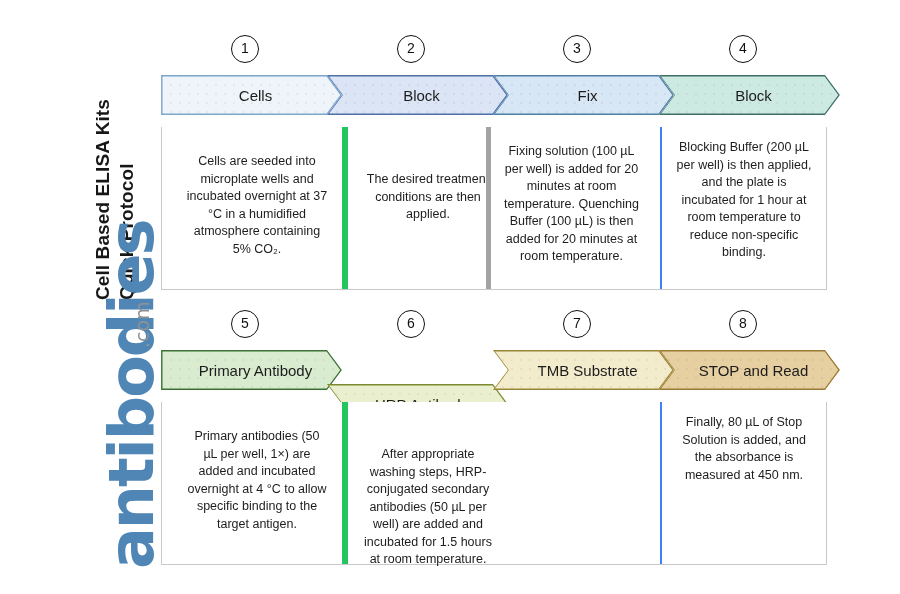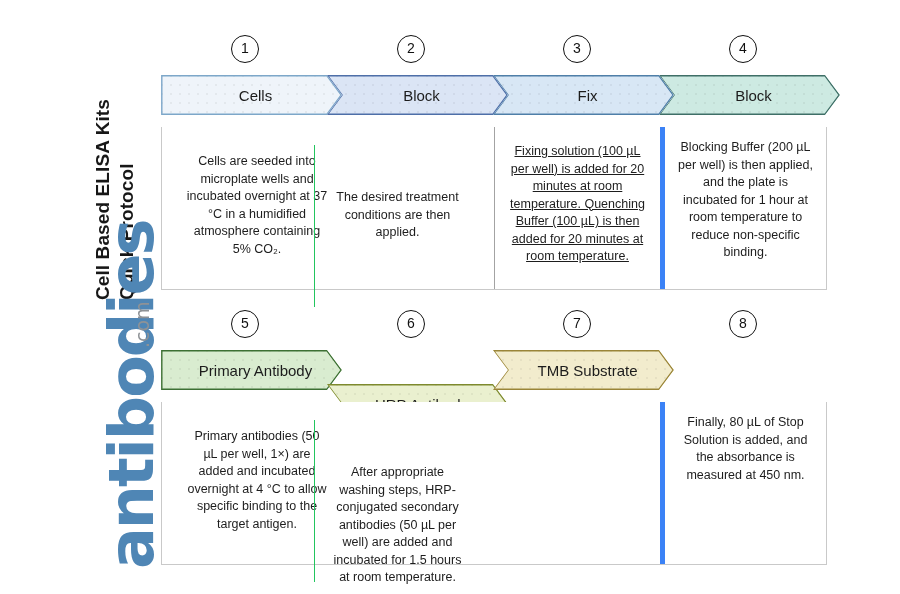--- a/index.html
+++ b/index.html
@@ -160,23 +160,23 @@
     padding: 12px 12px 0 12px;
     text-align: center;
     font-size: 12.5px;
     line-height: 17.5px;
     color: #1d1d1d;
     display: flex;
     justify-content: center;
   }
   .bodycell .txt { width: 100%; }
   .bodycell.b0 { left: 12px; }
-  .bodycell.b1 { left: 152px; border-left: 1px solid #22c55e; margin-top: 18px; }
-  .bodycell.b2 { left: 332px; border-left: 1px solid #a3a3a3; text-decoration: underline; }
-  .bodycell.b3 { left: 498px; border-left: 5px solid #3b82f6; }
+  .bodycell.b1 { left: 180px; border-left: 6px solid #22c55e; }
+  .bodycell.b2 { left: 324px; border-left: 5px solid #a3a3a3; }
+  .bodycell.b3 { left: 498px; border-left: 2px solid #3b82f6; }
   .bodycell.b0 .txt { padding-top: 14px; }
   .bodycell.b1 .txt { padding-top: 32px; }
   .bodycell.b2 .txt { padding-top: 4px; }
   .bodycell.b3 .txt { padding-top: 0px; }
 </style>
 </head>
 <body>
 
 <div id="left-rail">
   <div id="vtitle-line1" class="vtitle">Cell Based ELISA Kits</div>
@@ -256,20 +256,26 @@
         <svg width="181" height="40" style="position: absolute; left: 0px; top: 0px; z-index: 1; pointer-events: none;">
           <polygon points="0.8,0.8 166,0.8 180.2,20 166,39.2 0.8,39.2 15,20" fill="none" stroke="#7e8a2e" stroke-width="1.4"></polygon>
         </svg>
       </div>
     <div class="chev s2" style="background-color: rgb(242, 236, 205);">
         <span>TMB Substrate</span>
         <svg width="181" height="40" style="position: absolute; left: 0px; top: 0px; z-index: 1; pointer-events: none;">
           <polygon points="0.8,0.8 166,0.8 180.2,20 166,39.2 0.8,39.2 15,20" fill="none" stroke="#9a8538" stroke-width="1.4"></polygon>
         </svg>
       </div>
+    <div class="chev s3" style="background-color: rgb(230, 207, 160);">
+        <span>STOP and Read</span>
+        <svg width="181" height="40" style="position: absolute; left: 0px; top: 0px; z-index: 1; pointer-events: none;">
+          <polygon points="0.8,0.8 166,0.8 180.2,20 166,39.2 0.8,39.2 15,20" fill="none" stroke="#9b7a34" stroke-width="1.4"></polygon>
+        </svg>
+      </div>
   </div>
   <div class="bodies">
     <div class="bodycell b0">
         <div class="txt">Primary antibodies (50 µL per well, 1×) are added and incubated overnight at 4 °C to allow specific binding to the target antigen.</div>
       </div>
     <div class="bodycell b1">
         <div class="txt">After appropriate washing steps, HRP-conjugated secondary antibodies (50 µL per well) are added and incubated for 1.5 hours at room temperature.</div>
       </div>
     <div class="bodycell b3">
         <div class="txt">Finally, 80 µL of Stop Solution is added, and the absorbance is measured at 450 nm.</div>

